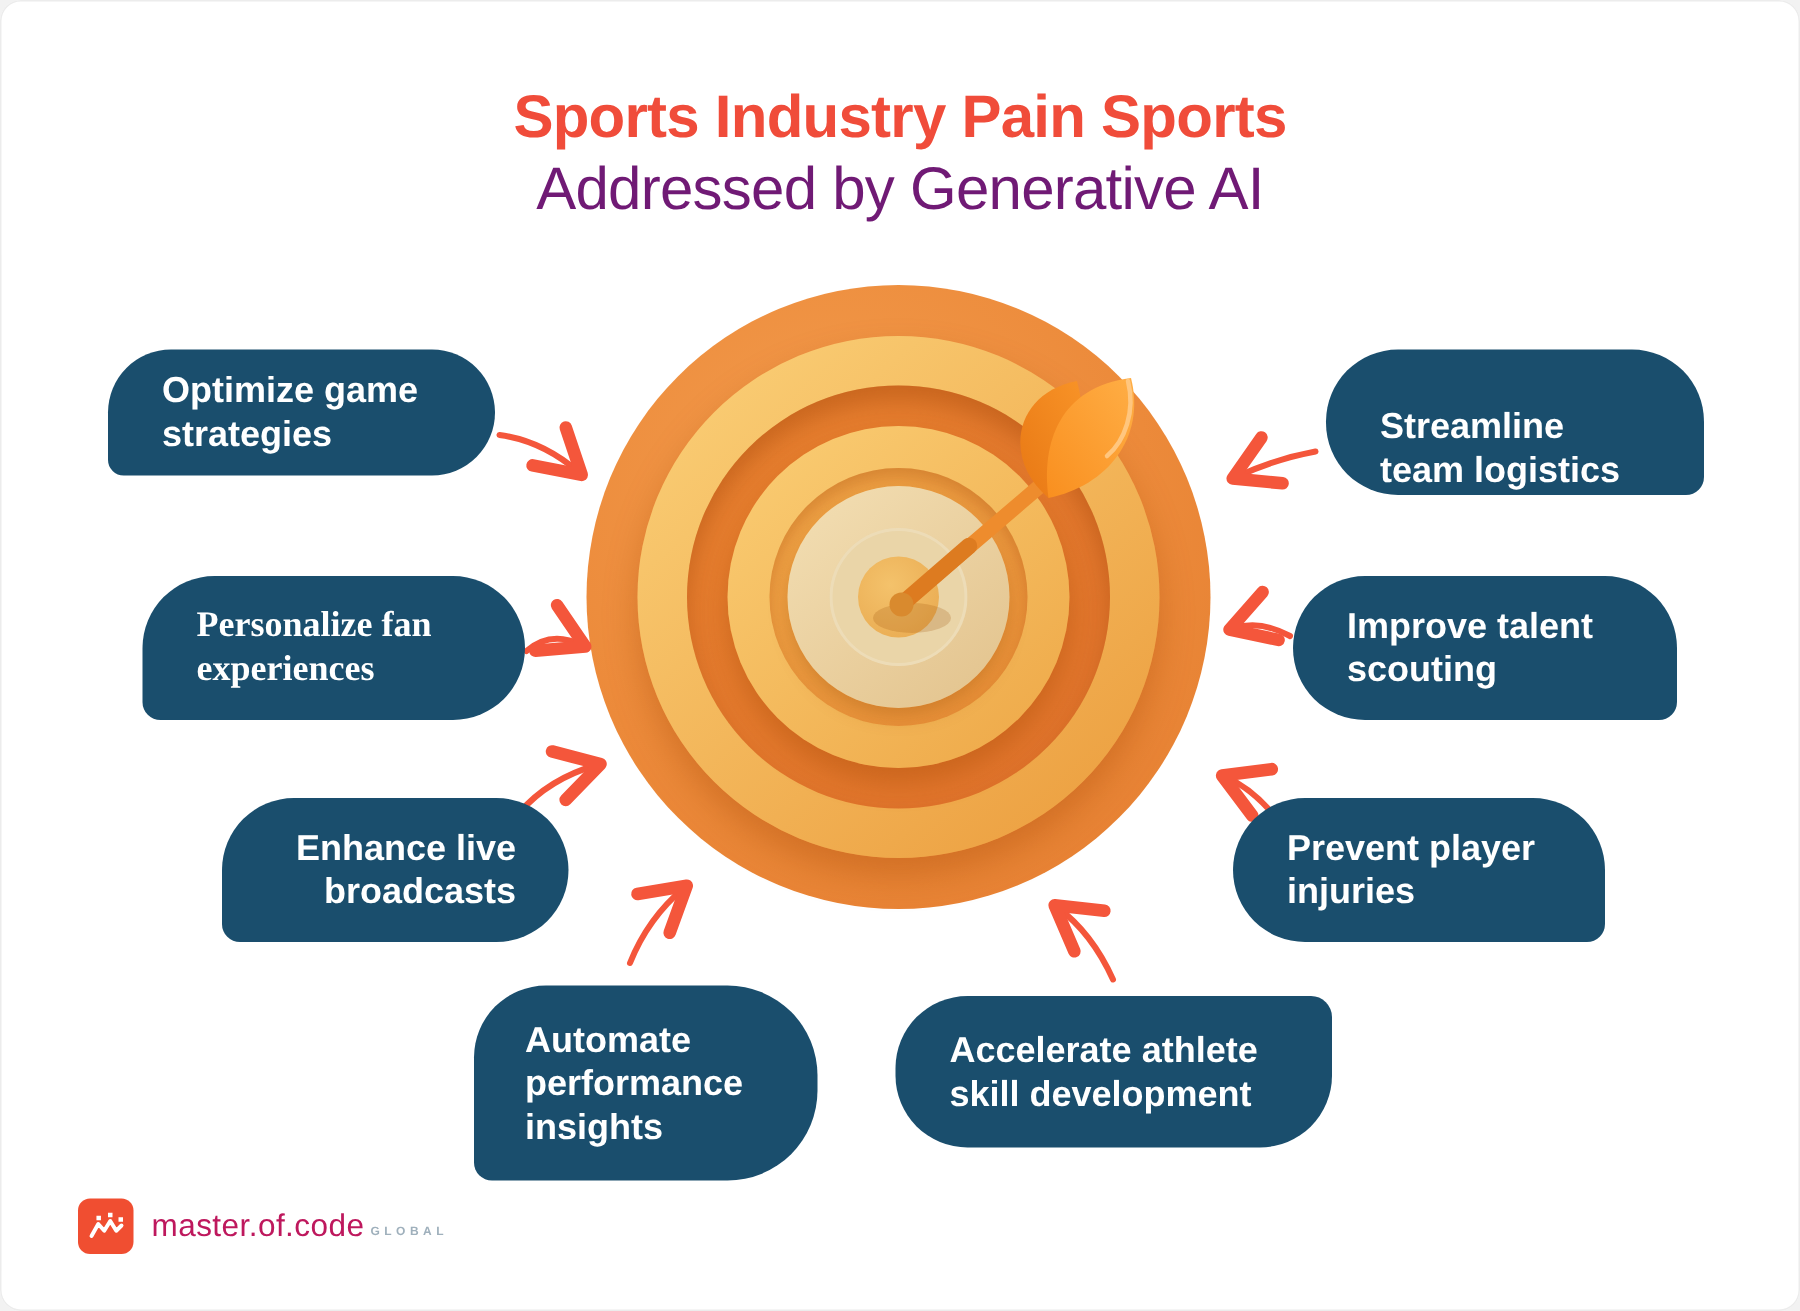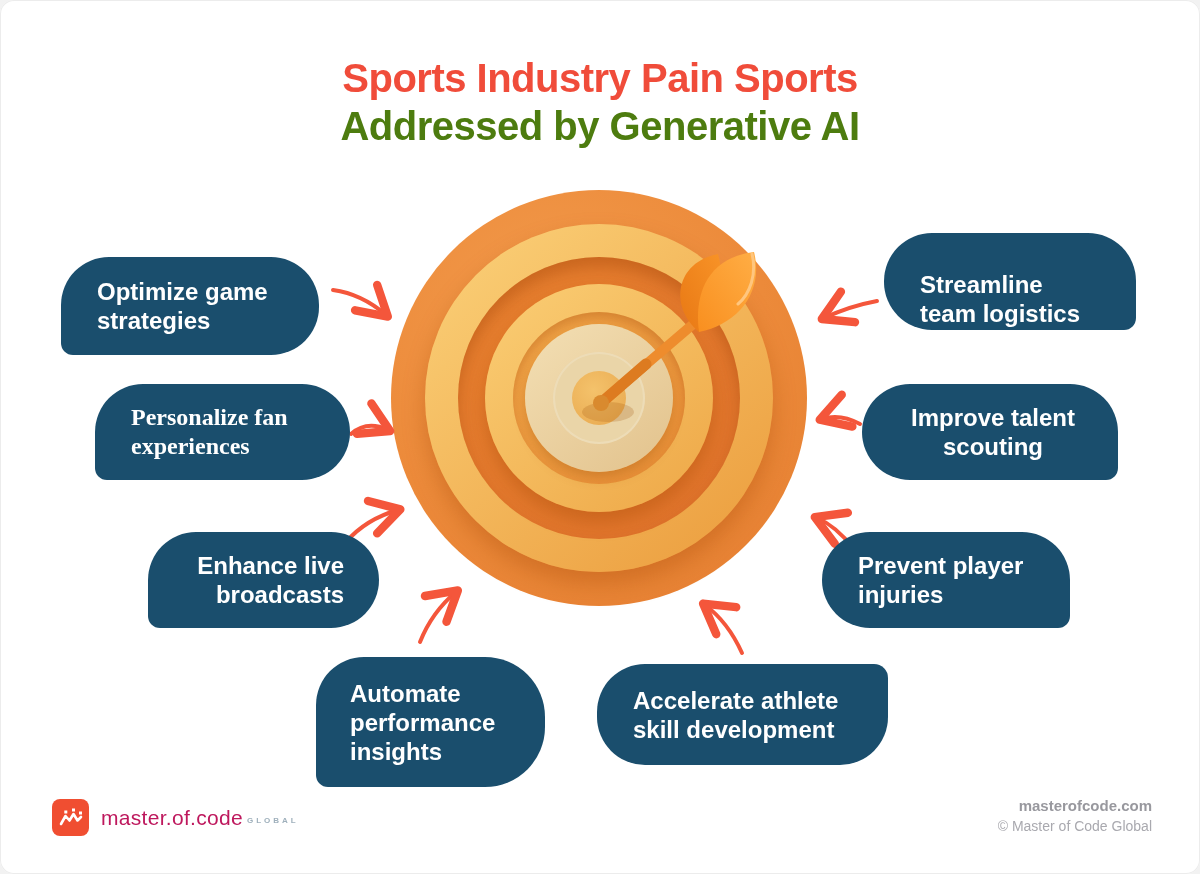--- a/index.html
+++ b/index.html
@@ -4,21 +4,21 @@
 <style>
   html,body{margin:0;padding:0;background:#f2f2f2;}
   .stage{
     position:relative;width:1200px;height:874px;background:#ffffff;
     font-family:"Liberation Sans","DejaVu Sans",sans-serif;
     overflow:hidden;border-radius:14px;box-shadow:inset 0 0 0 1px #ececec;
   }
   
   .title{position:absolute;top:54px;left:0;width:100%;text-align:center;z-index:3;}
   .title .l1{font-size:40px;line-height:48px;font-weight:800;color:#F04C3A;letter-spacing:-0.5px;}
-  .title .l2{font-size:40px;line-height:48px;font-weight:700;color:#4d7c0f;letter-spacing:-0.5px;}
+  .title .l2{font-size:40px;line-height:48px;font-weight:400;color:#701a75;letter-spacing:-0.5px;}
   
   .circ{position:absolute;border-radius:50%;}
   .c1{left:391px;top:190px;width:416px;height:416px;
       background:radial-gradient(circle at 38% 30%,#F29A4B 0%,#EC8A3A 55%,#E37C2F 100%);}
   .c2{left:425px;top:224px;width:348px;height:348px;
       background:linear-gradient(140deg,#F9CB72 12%,#EDA243 88%);
       box-shadow:0 12px 22px rgba(171,77,8,0.38);}
   .c3{left:458px;top:257px;width:282px;height:282px;
       background:linear-gradient(140deg,#E8812F,#DF722B);
       box-shadow:inset 0 10px 16px rgba(146,58,4,0.35);}
@@ -34,33 +34,33 @@
   .c7{left:553px;top:352px;width:92px;height:92px;
       background:#EAD5A8;box-shadow:inset 0 0 0 2px rgba(255,255,255,0.18);}
   .c8{left:572px;top:371px;width:54px;height:54px;
       background:radial-gradient(circle at 40% 35%,#F4C26B,#E8A84E);}
   
   .overlay{position:absolute;left:0;top:0;z-index:2;pointer-events:none;}
   
   .pp{position:absolute;background:#1A4E6D;color:#ffffff;display:flex;align-items:center;
       z-index:3;font-weight:700;font-size:24px;line-height:29px;}
   .pp .lbl{padding-left:36px;}
-  .b1{left:61px; top:233px;width:258px;height:98px; border-radius:48px 48px 48px 12px;margin-top:24px;}
+  .b1{left:72px; top:233px;width:258px;height:84px; border-radius:48px 48px 48px 12px;}
   .b1 .lbl{width:200px;}
   .b2{left:95px; top:384px;width:255px;height:96px; border-radius:48px 48px 48px 12px;font-family:Liberation Serif, serif;}
   .b2 .lbl{width:205px;}
   .b3{left:148px;top:532px;width:231px;height:96px; border-radius:48px 48px 48px 12px;text-align:right;}
   .b3 .lbl{width:160px;}
   .b4{left:316px;top:657px;width:229px;height:130px;border-radius:48px 60px 60px 12px;}
   .b4 .lbl{width:165px;padding-left:34px;}
   .b5{left:597px;top:664px;width:291px;height:101px;border-radius:48px 14px 48px 48px;}
   .b5 .lbl{width:240px;}
   .b6{left:822px;top:532px;width:248px;height:96px; border-radius:48px 48px 12px 48px;}
   .b6 .lbl{width:190px;}
-  .b7{left:862px;top:384px;width:256px;height:96px; border-radius:48px 48px 12px 48px;text-align:center;}
+  .b7{left:862px;top:384px;width:256px;height:96px; border-radius:48px 48px 12px 48px;}
   .b7 .lbl{width:190px;}
   .b8{left:884px;top:233px;width:252px;height:97px; border-radius:48px 48px 12px 48px;}
   .b8 .lbl{width:185px;margin-top:34px;}
   
   .footer-left{position:absolute;left:52px;top:799px;display:flex;align-items:center;z-index:3;}
   .logo-sq{width:37px;height:37px;border-radius:8px;background:#F04E31;display:flex;
            align-items:center;justify-content:center;}
   .logo-text{margin-left:12px;font-size:21px;color:#be185d;font-weight:500;letter-spacing:0.3px;}
   .logo-global{margin-left:4px;font-size:8px;letter-spacing:3px;color:#9FB0BC;font-weight:700;
                margin-top:6px;}
@@ -157,18 +157,14 @@
         <path d="M3,17 L7.5,9 L11.5,13.5 L15.5,7 L19.5,13.5 L23,10" fill="none" stroke="#ffffff" stroke-width="2.6" stroke-linecap="round" stroke-linejoin="round"></path>
         <rect x="6.3" y="3.5" width="3" height="3" fill="#ffffff"></rect>
         <rect x="14" y="1.5" width="3" height="3" fill="#ffffff"></rect>
         <rect x="21" y="4.5" width="3" height="3" fill="#ffffff"></rect>
       </svg>
     </div>
     <span class="logo-text">master.of.code</span>
     <span class="logo-global">GLOBAL</span>
   </div>
 
-  <div class="footer-right">
-    <div class="site">masterofcode.com</div>
-    <div class="copyright">© Master of Code Global</div>
-  </div>
 
 </div>
 
 </body></html>

